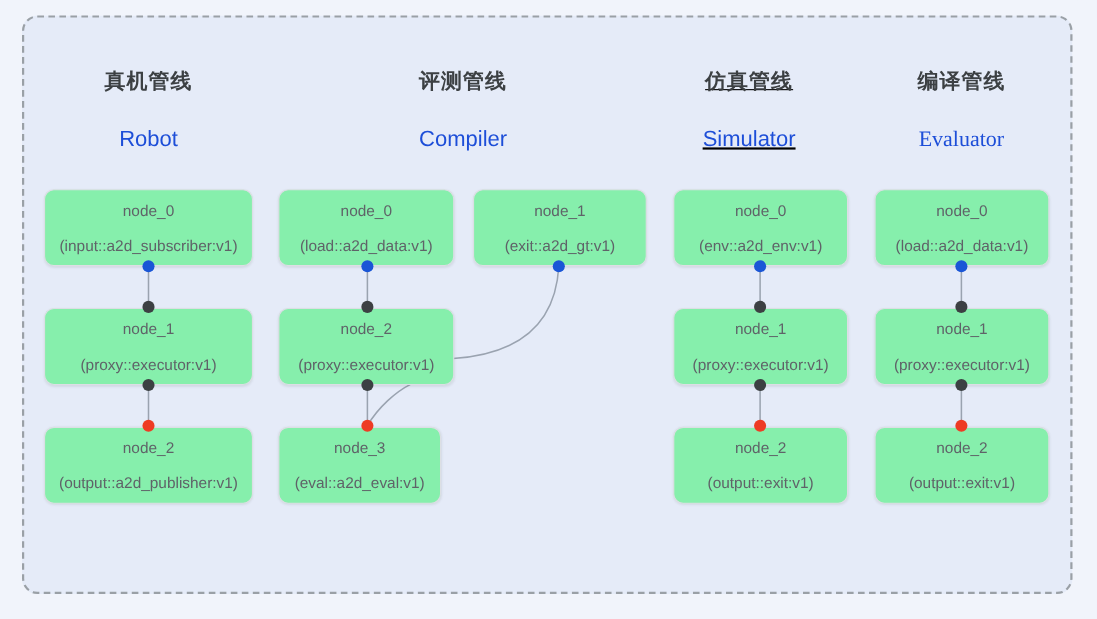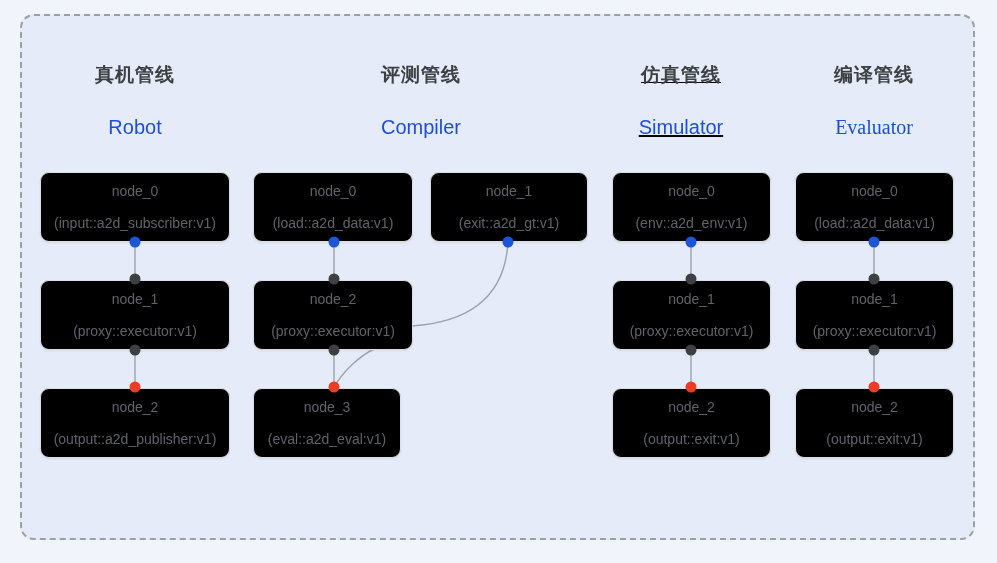--- a/index.html
+++ b/index.html
@@ -46,21 +46,21 @@
     font-size: 20px;
     color: #1d4ed8;
     line-height: 28px;
     margin-top: 25px;
     white-space: nowrap;
   }
   
   .node {
     position: absolute;
     box-sizing: border-box;
-    background: #000000;
+    background: #86efac;
     border: 1px solid #dcdfe4;
     border-radius: 9px;
     box-shadow: 0 1px 2px rgba(60,64,67,0.10);
     display: flex;
     flex-direction: column;
     align-items: center;
     justify-content: center;
     color: #5f6368;
   }
   .node-name {

